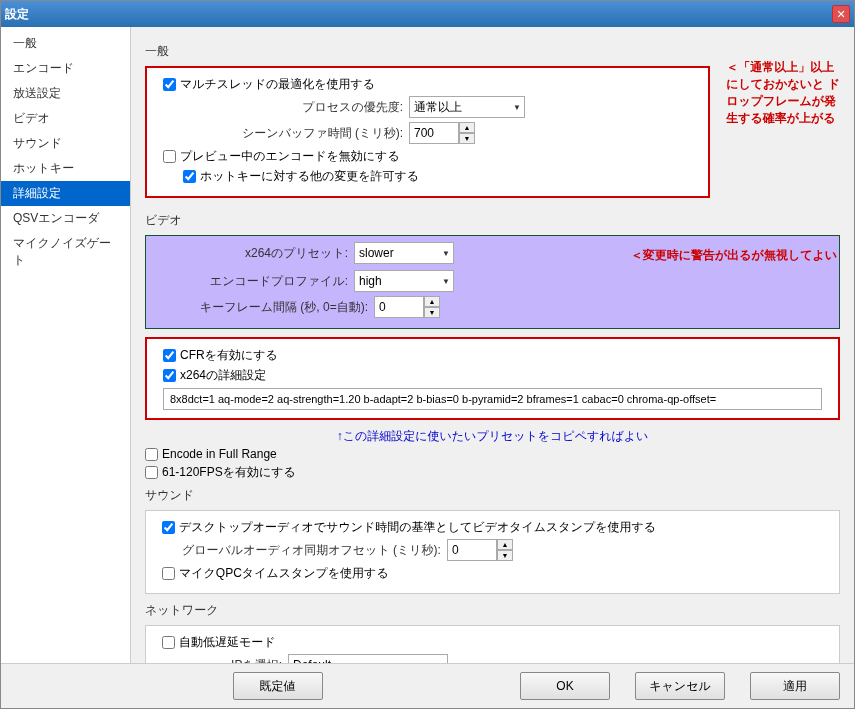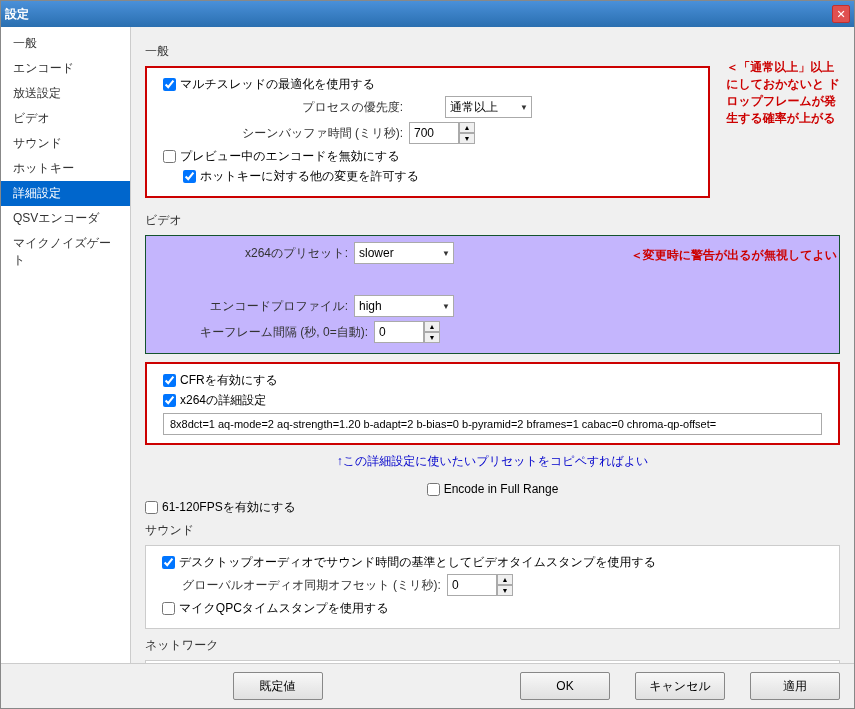--- a/index.html
+++ b/index.html
@@ -249,21 +249,21 @@
         <div style="flex:1;">
           <div class="section-title">一般</div>
           <div class="section-group red-border">
             <div class="checkbox-row">
               <input type="checkbox" checked="" style="">
               <label>マルチスレッドの最適化を使用する</label>
             </div>
             <div class="row-indent">
               <span class="row-label">プロセスの優先度:</span>
               <div class="select-wrapper">
-                <select class="select-box" style="width:87px;margin-left:36px;">
+                <select class="select-box" style="width:116px;">
                   <option>通常以上</option>
                 </select>
               </div>
             </div>
             <div class="row-indent">
               <span class="row-label">シーンバッファ時間 (ミリ秒):</span>
               <div class="spinbox">
                 <input type="text" class="text-input" value="700" style="width: 50px;">
                 <div class="spinbox-btns">
                   <button>▲</button>
@@ -299,21 +299,21 @@
                 <div class="select-wrapper">
                   <select class="select-box" style="width:100px;">
                     <option>slower</option>
                   </select>
                 </div>
               </div>
             </div>
             <span class="annotation">＜変更時に警告が出るが無視してよい</span>
           </div>
           <div style="display:flex; align-items:center; margin-top:2px;">
-            <div style="flex:1;margin-top:25px;">
+            <div style="flex:1;">
               <div class="row-indent">
                 <span class="row-label" style="min-width:180px;">エンコードプロファイル:</span>
                 <div class="select-wrapper">
                   <select class="select-box" style="width:100px;">
                     <option>high</option>
                   </select>
                 </div>
               </div>
             </div>
           </div>
@@ -336,21 +336,21 @@
           </div>
           <div class="checkbox-row">
             <input type="checkbox" checked="" style="">
             <label>x264の詳細設定</label>
           </div>
           <div class="params-box">8x8dct=1 aq-mode=2 aq-strength=1.20 b-adapt=2 b-bias=0 b-pyramid=2 bframes=1 cabac=0 chroma-qp-offset=</div>
         </div>
 
         <div style="margin-top:4px; margin-bottom:2px; color:#0000cc; font-size:12px; text-align:center;">↑この詳細設定に使いたいプリセットをコピペすればよい</div>
 
-        <div class="checkbox-row" style="margin-top:12px;justify-content:center;">
+        <div class="checkbox-row" style="margin-top:2px;">
           <input type="checkbox" style="">
           <label>Encode in Full Range</label>
         </div>
         <div class="checkbox-row">
           <input type="checkbox" style="">
           <label>61-120FPSを有効にする</label>
         </div>
       </div>
 
       <div style="margin-top:6px;">

